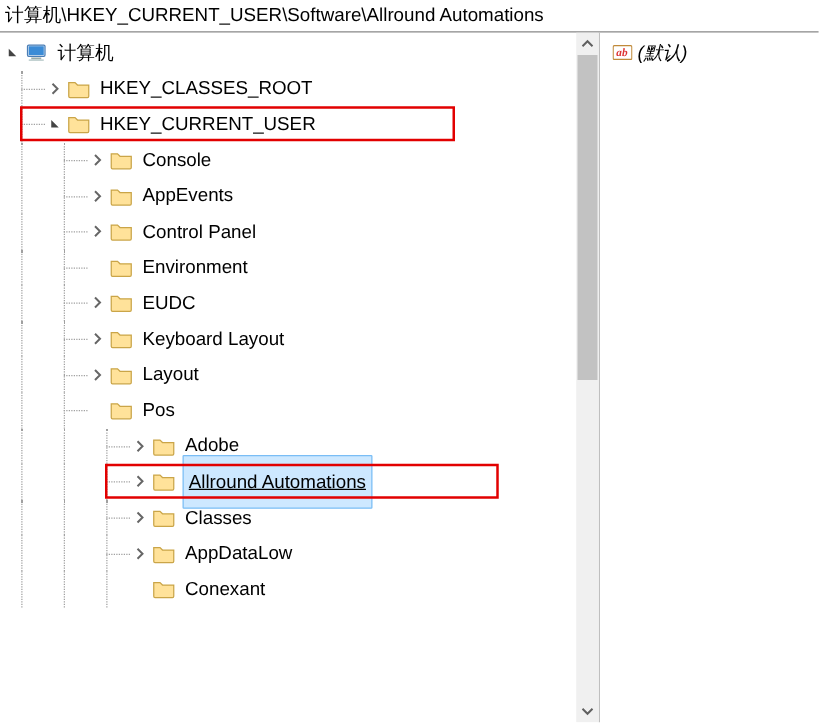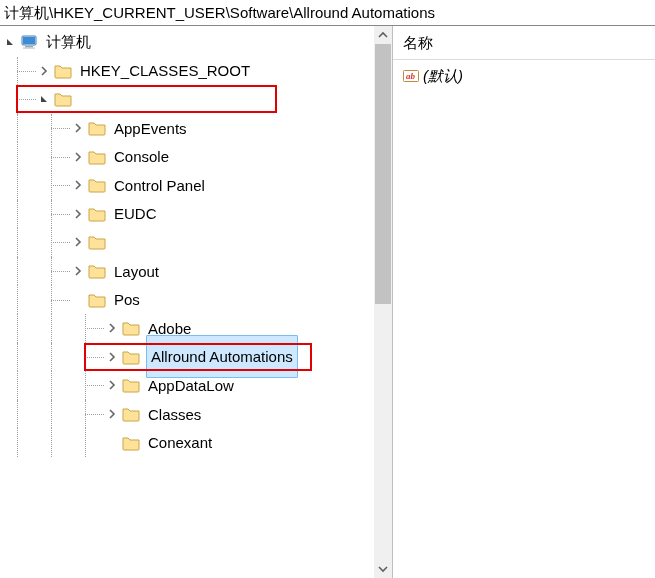--- a/index.html
+++ b/index.html
@@ -18,21 +18,21 @@
     padding: 0 4px;
     border-bottom: 1px solid #888;
     white-space: nowrap;
     overflow: hidden;
   }
   .main {
     display: flex;
     height: calc(578px - 26px);
   }
   .tree-col {
-    width: 392px;
+    width: 479px;
     height: 100%;
     position: relative;
     overflow: hidden;
     text-align: center;
   }
   .divider {
     width: 1px;
     background: #bfbfbf;
     height: 100%;
   }
@@ -118,20 +118,21 @@
   .label {
     position: relative;
     z-index: 2;
     padding: 0 2px;
   }
   .label.selected {
     background: #cde8ff;
     border: 1px solid #7abdf5;
     border-radius: 1px;
     padding: 12px 4px;
+    text-decoration: underline;
   }
   .highlight-rect {
     position: absolute;
     border: 2px solid #e20000;
     pointer-events: none;
     z-index: 5;
     top: 0;
   }
   
   .scrollbar {
@@ -213,20 +214,21 @@
           <span class="expander ">
             <svg width="10" height="10" viewBox="0 0 10 10">
               <path d="M2 2 L8 8 L2 8 Z" fill="#444"></path>
             </svg>
           </span>
           <span class="node-icon">
             <svg width="18" height="18" viewBox="0 0 18 18">
               <path d="M1 4 h5 l2 2 h9 v9 a1 1 0 0 1 -1 1 h-14 a1 1 0 0 1 -1 -1 z" fill="#ffe29a" stroke="#caa548"></path>
             </svg>
           </span>
+          <span class="label">HKEY_CURRENT_USER</span>
           <div class="highlight-rect" style="left: 16px; right: 115px; height: 28px;"></div>
         </div>
         <div class="row">
           <div class="guides" style="width: 70px;">
             <div class="guide" style="left: 2px;">
               <div class="vline"></div>
             </div>
             <div class="guide" style="left: 36px;">
               <div class="vline"></div>
               <div class="hline"></div>
@@ -235,20 +237,42 @@
           <span class="expander ">
             <svg width="10" height="10" viewBox="0 0 10 10">
               <path d="M3 1 L7 5 L3 9" fill="none" stroke="#666" stroke-width="1.6"></path>
             </svg>
           </span>
           <span class="node-icon">
             <svg width="18" height="18" viewBox="0 0 18 18">
               <path d="M1 4 h5 l2 2 h9 v9 a1 1 0 0 1 -1 1 h-14 a1 1 0 0 1 -1 -1 z" fill="#ffe29a" stroke="#caa548"></path>
             </svg>
           </span>
+          <span class="label">Console</span>
+        </div>
+        <div class="row">
+          <div class="guides" style="width: 70px;">
+            <div class="guide" style="left: 2px;">
+              <div class="vline"></div>
+            </div>
+            <div class="guide" style="left: 36px;">
+              <div class="vline"></div>
+              <div class="hline"></div>
+            </div>
+          </div>
+          <span class="expander ">
+            <svg width="10" height="10" viewBox="0 0 10 10">
+              <path d="M3 1 L7 5 L3 9" fill="none" stroke="#666" stroke-width="1.6"></path>
+            </svg>
+          </span>
+          <span class="node-icon">
+            <svg width="18" height="18" viewBox="0 0 18 18">
+              <path d="M1 4 h5 l2 2 h9 v9 a1 1 0 0 1 -1 1 h-14 a1 1 0 0 1 -1 -1 z" fill="#ffe29a" stroke="#caa548"></path>
+            </svg>
+          </span>
           <span class="label">AppEvents</span>
         </div>
         <div class="row">
           <div class="guides" style="width: 70px;">
             <div class="guide" style="left: 2px;">
               <div class="vline"></div>
             </div>
             <div class="guide" style="left: 36px;">
               <div class="vline"></div>
               <div class="hline"></div>
@@ -257,54 +281,50 @@
           <span class="expander ">
             <svg width="10" height="10" viewBox="0 0 10 10">
               <path d="M3 1 L7 5 L3 9" fill="none" stroke="#666" stroke-width="1.6"></path>
             </svg>
           </span>
           <span class="node-icon">
             <svg width="18" height="18" viewBox="0 0 18 18">
               <path d="M1 4 h5 l2 2 h9 v9 a1 1 0 0 1 -1 1 h-14 a1 1 0 0 1 -1 -1 z" fill="#ffe29a" stroke="#caa548"></path>
             </svg>
           </span>
-          <span class="label">Console</span>
-        </div>
-        <div class="row">
-          <div class="guides" style="width: 70px;">
-            <div class="guide" style="left: 2px;">
-              <div class="vline"></div>
-            </div>
-            <div class="guide" style="left: 36px;">
-              <div class="vline"></div>
-              <div class="hline"></div>
-            </div>
-          </div>
-          <span class="expander ">
-            <svg width="10" height="10" viewBox="0 0 10 10">
-              <path d="M3 1 L7 5 L3 9" fill="none" stroke="#666" stroke-width="1.6"></path>
-            </svg>
-          </span>
-          <span class="node-icon">
-            <svg width="18" height="18" viewBox="0 0 18 18">
-              <path d="M1 4 h5 l2 2 h9 v9 a1 1 0 0 1 -1 1 h-14 a1 1 0 0 1 -1 -1 z" fill="#ffe29a" stroke="#caa548"></path>
-            </svg>
-          </span>
           <span class="label">Control Panel</span>
         </div>
         <div class="row">
           <div class="guides" style="width: 70px;">
             <div class="guide" style="left: 2px;">
               <div class="vline"></div>
             </div>
             <div class="guide" style="left: 36px;">
               <div class="vline"></div>
               <div class="hline"></div>
             </div>
           </div>
+          <span class="expander none"></span>
+          <span class="node-icon">
+            <svg width="18" height="18" viewBox="0 0 18 18">
+              <path d="M1 4 h5 l2 2 h9 v9 a1 1 0 0 1 -1 1 h-14 a1 1 0 0 1 -1 -1 z" fill="#ffe29a" stroke="#caa548"></path>
+            </svg>
+          </span>
+          <span class="label">Environment</span>
+        </div>
+        <div class="row">
+          <div class="guides" style="width: 70px;">
+            <div class="guide" style="left: 2px;">
+              <div class="vline"></div>
+            </div>
+            <div class="guide" style="left: 36px;">
+              <div class="vline"></div>
+              <div class="hline"></div>
+            </div>
+          </div>
           <span class="expander ">
             <svg width="10" height="10" viewBox="0 0 10 10">
               <path d="M3 1 L7 5 L3 9" fill="none" stroke="#666" stroke-width="1.6"></path>
             </svg>
           </span>
           <span class="node-icon">
             <svg width="18" height="18" viewBox="0 0 18 18">
               <path d="M1 4 h5 l2 2 h9 v9 a1 1 0 0 1 -1 1 h-14 a1 1 0 0 1 -1 -1 z" fill="#ffe29a" stroke="#caa548"></path>
             </svg>
           </span>
@@ -323,20 +343,21 @@
           <span class="expander ">
             <svg width="10" height="10" viewBox="0 0 10 10">
               <path d="M3 1 L7 5 L3 9" fill="none" stroke="#666" stroke-width="1.6"></path>
             </svg>
           </span>
           <span class="node-icon">
             <svg width="18" height="18" viewBox="0 0 18 18">
               <path d="M1 4 h5 l2 2 h9 v9 a1 1 0 0 1 -1 1 h-14 a1 1 0 0 1 -1 -1 z" fill="#ffe29a" stroke="#caa548"></path>
             </svg>
           </span>
+          <span class="label">Keyboard Layout</span>
         </div>
         <div class="row">
           <div class="guides" style="width: 70px;">
             <div class="guide" style="left: 2px;">
               <div class="vline"></div>
             </div>
             <div class="guide" style="left: 36px;">
               <div class="vline"></div>
               <div class="hline"></div>
             </div>
@@ -438,46 +459,46 @@
           <span class="expander ">
             <svg width="10" height="10" viewBox="0 0 10 10">
               <path d="M3 1 L7 5 L3 9" fill="none" stroke="#666" stroke-width="1.6"></path>
             </svg>
           </span>
           <span class="node-icon">
             <svg width="18" height="18" viewBox="0 0 18 18">
               <path d="M1 4 h5 l2 2 h9 v9 a1 1 0 0 1 -1 1 h-14 a1 1 0 0 1 -1 -1 z" fill="#ffe29a" stroke="#caa548"></path>
             </svg>
           </span>
+          <span class="label">Classes</span>
+        </div>
+        <div class="row">
+          <div class="guides" style="width: 104px;">
+            <div class="guide" style="left: 2px;">
+              <div class="vline"></div>
+            </div>
+            <div class="guide" style="left: 36px;">
+              <div class="vline"></div>
+            </div>
+            <div class="guide" style="left: 70px;">
+              <div class="vline"></div>
+              <div class="hline"></div>
+            </div>
+          </div>
+          <span class="expander ">
+            <svg width="10" height="10" viewBox="0 0 10 10">
+              <path d="M3 1 L7 5 L3 9" fill="none" stroke="#666" stroke-width="1.6"></path>
+            </svg>
+          </span>
+          <span class="node-icon">
+            <svg width="18" height="18" viewBox="0 0 18 18">
+              <path d="M1 4 h5 l2 2 h9 v9 a1 1 0 0 1 -1 1 h-14 a1 1 0 0 1 -1 -1 z" fill="#ffe29a" stroke="#caa548"></path>
+            </svg>
+          </span>
           <span class="label">AppDataLow</span>
-        </div>
-        <div class="row">
-          <div class="guides" style="width: 104px;">
-            <div class="guide" style="left: 2px;">
-              <div class="vline"></div>
-            </div>
-            <div class="guide" style="left: 36px;">
-              <div class="vline"></div>
-            </div>
-            <div class="guide" style="left: 70px;">
-              <div class="vline"></div>
-              <div class="hline"></div>
-            </div>
-          </div>
-          <span class="expander ">
-            <svg width="10" height="10" viewBox="0 0 10 10">
-              <path d="M3 1 L7 5 L3 9" fill="none" stroke="#666" stroke-width="1.6"></path>
-            </svg>
-          </span>
-          <span class="node-icon">
-            <svg width="18" height="18" viewBox="0 0 18 18">
-              <path d="M1 4 h5 l2 2 h9 v9 a1 1 0 0 1 -1 1 h-14 a1 1 0 0 1 -1 -1 z" fill="#ffe29a" stroke="#caa548"></path>
-            </svg>
-          </span>
-          <span class="label">Classes</span>
         </div>
         <div class="row">
           <div class="guides" style="width: 104px;">
             <div class="guide" style="left: 2px;">
               <div class="vline"></div>
             </div>
             <div class="guide" style="left: 36px;">
               <div class="vline"></div>
             </div>
             <div class="guide" style="left: 70px;">
@@ -502,21 +523,20 @@
       <div class="scroll-thumb" id="thumb" style="top: 18px; height: 260px;"></div>
       <div class="scroll-arrow down">
         <svg width="10" height="10" viewBox="0 0 10 10">
             <path d="M1 3 L5 7 L9 3" fill="none" stroke="#606060" stroke-width="1.6"></path>
           </svg>
       </div>
     </div>
   </div>
   <div class="divider"></div>
   <div class="right-col">
-    <div class="right-header">名称</div>
     <div class="right-body">
       <div class="value-row">
         <span class="value-icon">
           <svg width="16" height="16" viewBox="0 0 16 16">
             <rect x="0.5" y="2.5" width="15" height="11" rx="1" fill="#fff" stroke="#c08a3a"></rect>
             <text x="3" y="11" font-size="9" font-weight="700" fill="#d33" font-family="Tahoma">ab</text>
           </svg>
         </span>
         <span>(默认)</span>
       </div>

